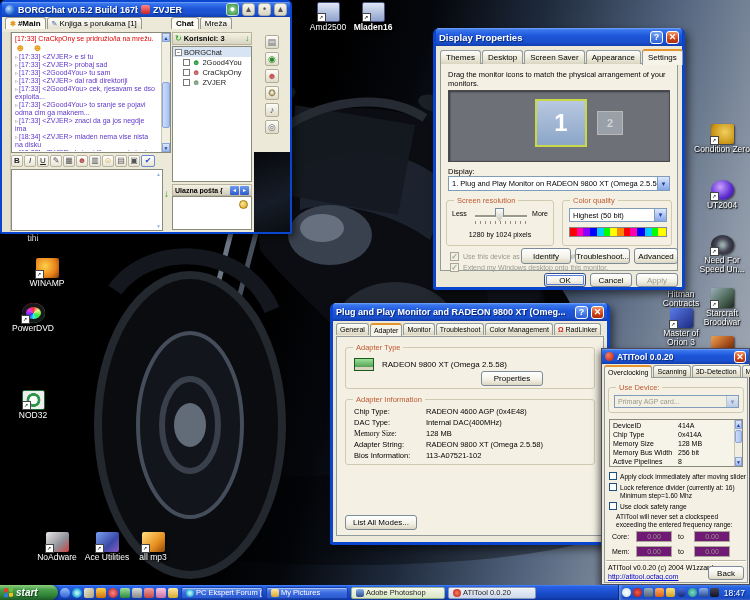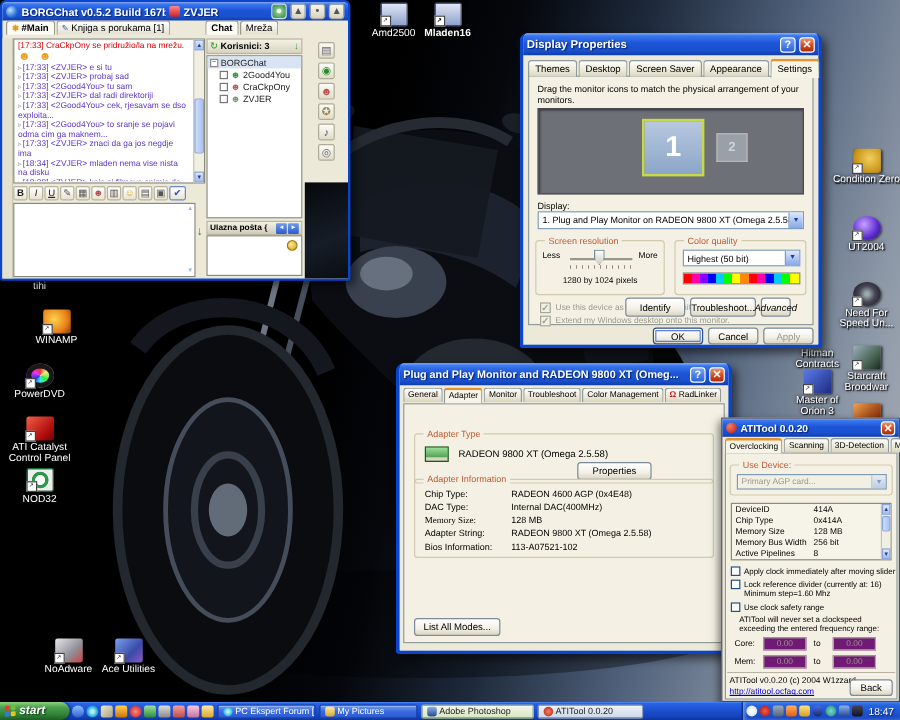--- a/index.html
+++ b/index.html
@@ -153,36 +153,36 @@
     <div class="dl">tihi</div>
   </div>
   <div class="dicon" style="left:1px;top:258px;padding-left:28px;">
     <div class="ig sc" style="background:radial-gradient(circle at 40% 40%,#ffd24a,#e8801a 60%,#7a3c08);"></div>
     <div class="dl">WINAMP</div>
   </div>
   <div class="dicon" style="left:1px;top:303px;">
     <div class="ig sc" style="border-radius:50%;background:conic-gradient(#e33,#ee8,#3e3,#3ee,#33e,#e3e,#e33);box-shadow:inset 0 0 0 4px #181818,1px 1px 2px rgba(0,0,0,.6);"></div>
     <div class="dl">PowerDVD</div>
   </div>
-  <div class="dicon" style="left:1px;top:347px;">
-    <div class="ig sc" style="background:linear-gradient(135deg,#f06048,#b00c0c 70%,#700404);"></div>
-    <div class="dl" style="width:64px;">ATI Catalyst Control Panel</div>
-  </div>
   <div class="dicon" style="left:1px;top:390px;">
     <div class="ig sc" style="background:radial-gradient(circle,#fff 28%,#2a9a4a 32% 48%,#eee 52%);border:1px solid #1a6a34;"></div>
     <div class="dl">NOD32</div>
   </div>
 
   <div class="dicon" style="left:25px;top:532px;">
     <div class="ig sc" style="background:linear-gradient(135deg,#e8e8e8,#909098 60%,#d04040);"></div>
     <div class="dl">NoAdware</div>
   </div>
   <div class="dicon" style="left:75px;top:532px;">
     <div class="ig sc" style="background:linear-gradient(135deg,#7aa0f0,#3a4aa8 60%,#8a5ac0);"></div>
     <div class="dl">Ace Utilities</div>
+  </div>
+  <div class="dicon" style="left:121px;top:532px;">
+    <div class="ig sc" style="background:linear-gradient(135deg,#ffe080,#e89020 60%,#904808);"></div>
+    <div class="dl">all mp3</div>
   </div>
 
   <div class="dicon" style="left:649px;top:290px;">
     <div class="dl" style="width:52px;">Hitman Contracts</div>
   </div>
   <div class="dicon" style="left:649px;top:308px;">
     <div class="ig sc" style="background:linear-gradient(135deg,#5a7ae8,#1c2a80);"></div>
     <div class="dl" style="width:52px;">Master of Orion 3</div>
   </div>
 
@@ -382,21 +382,21 @@
       <div class="rainbow" style="left:6px;top:26px;width:98px;border:1px solid #888;"></div>
     </div>
 
     <span class="cb chk dis" style="left:14px;top:224px;"></span>
     <span class="lbl dis" style="left:27px;top:225px;font-size:7px;">Use this device as the primary monitor.</span>
     <span class="cb chk dis" style="left:14px;top:235px;"></span>
     <span class="lbl dis" style="left:27px;top:236px;font-size:7px;">Extend my Windows desktop onto this monitor.</span>
 
     <span class="btn" style="left:85px;top:220px;width:50px;height:16px;">Identify</span>
     <span class="btn" style="left:139px;top:220px;width:55px;height:16px;">Troubleshoot...</span>
-    <span class="btn" style="left:198px;top:220px;width:25px;height:16px;font-style:italic;">Advanced</span>
+    <span class="btn" style="left:198px;top:220px;width:44px;height:16px;">Advanced</span>
 
     <span class="btn foc" style="left:108px;top:245px;width:42px;height:14px;">OK</span>
     <span class="btn" style="left:154px;top:245px;width:42px;height:14px;">Cancel</span>
     <span class="btn dis" style="left:200px;top:245px;width:42px;height:14px;">Apply</span>
   </div>
 
   <div class="xpwin" style="left:330px;top:303px;width:280px;height:242px;z-index:7;">
     <div class="tbar">
       <span class="ttl" style="font-size:9px;">Plug and Play Monitor and RADEON 9800 XT (Omeg...</span>
       <span class="wbtn q">?</span>
@@ -408,21 +408,21 @@
       <span class="tab sm">Monitor</span>
       <span class="tab sm">Troubleshoot</span>
       <span class="tab sm">Color Management</span>
       <span class="tab sm" style="display:flex;gap:2px;">
         <span style="color:#d02020;font-weight:bold;">Ω</span>
         <span>RadLinker</span>
       </span>
     </div>
     <div class="page" style="left:3px;top:33px;width:268px;height:200px;"></div>
 
-    <div class="gbox" style="left:12px;top:44px;width:250px;height:42px;margin-top:14px;">
+    <div class="gbox" style="left:12px;top:44px;width:250px;height:42px;">
       <span class="gcap">Adapter Type</span>
       <span class="abs" style="left:8px;top:10px;width:20px;height:13px;background:linear-gradient(#9ae09a,#3a8a3a);border:1px solid #1c5a1c;box-shadow:inset 0 -3px 0 #d8d4c0;"></span>
       <span class="lbl" style="left:36px;top:12px;font-size:8px;">RADEON 9800 XT (Omega 2.5.58)</span>
       <span class="btn" style="left:135px;top:23px;width:62px;height:15px;">Properties</span>
     </div>
 
     <div class="gbox" style="left:12px;top:96px;width:250px;height:66px;">
       <span class="gcap">Adapter Information</span>
       <span class="lbl" style="left:8px;top:7px;">Chip Type:</span>
       <span class="lbl" style="left:80px;top:7px;">RADEON 4600 AGP (0x4E48)</span>

